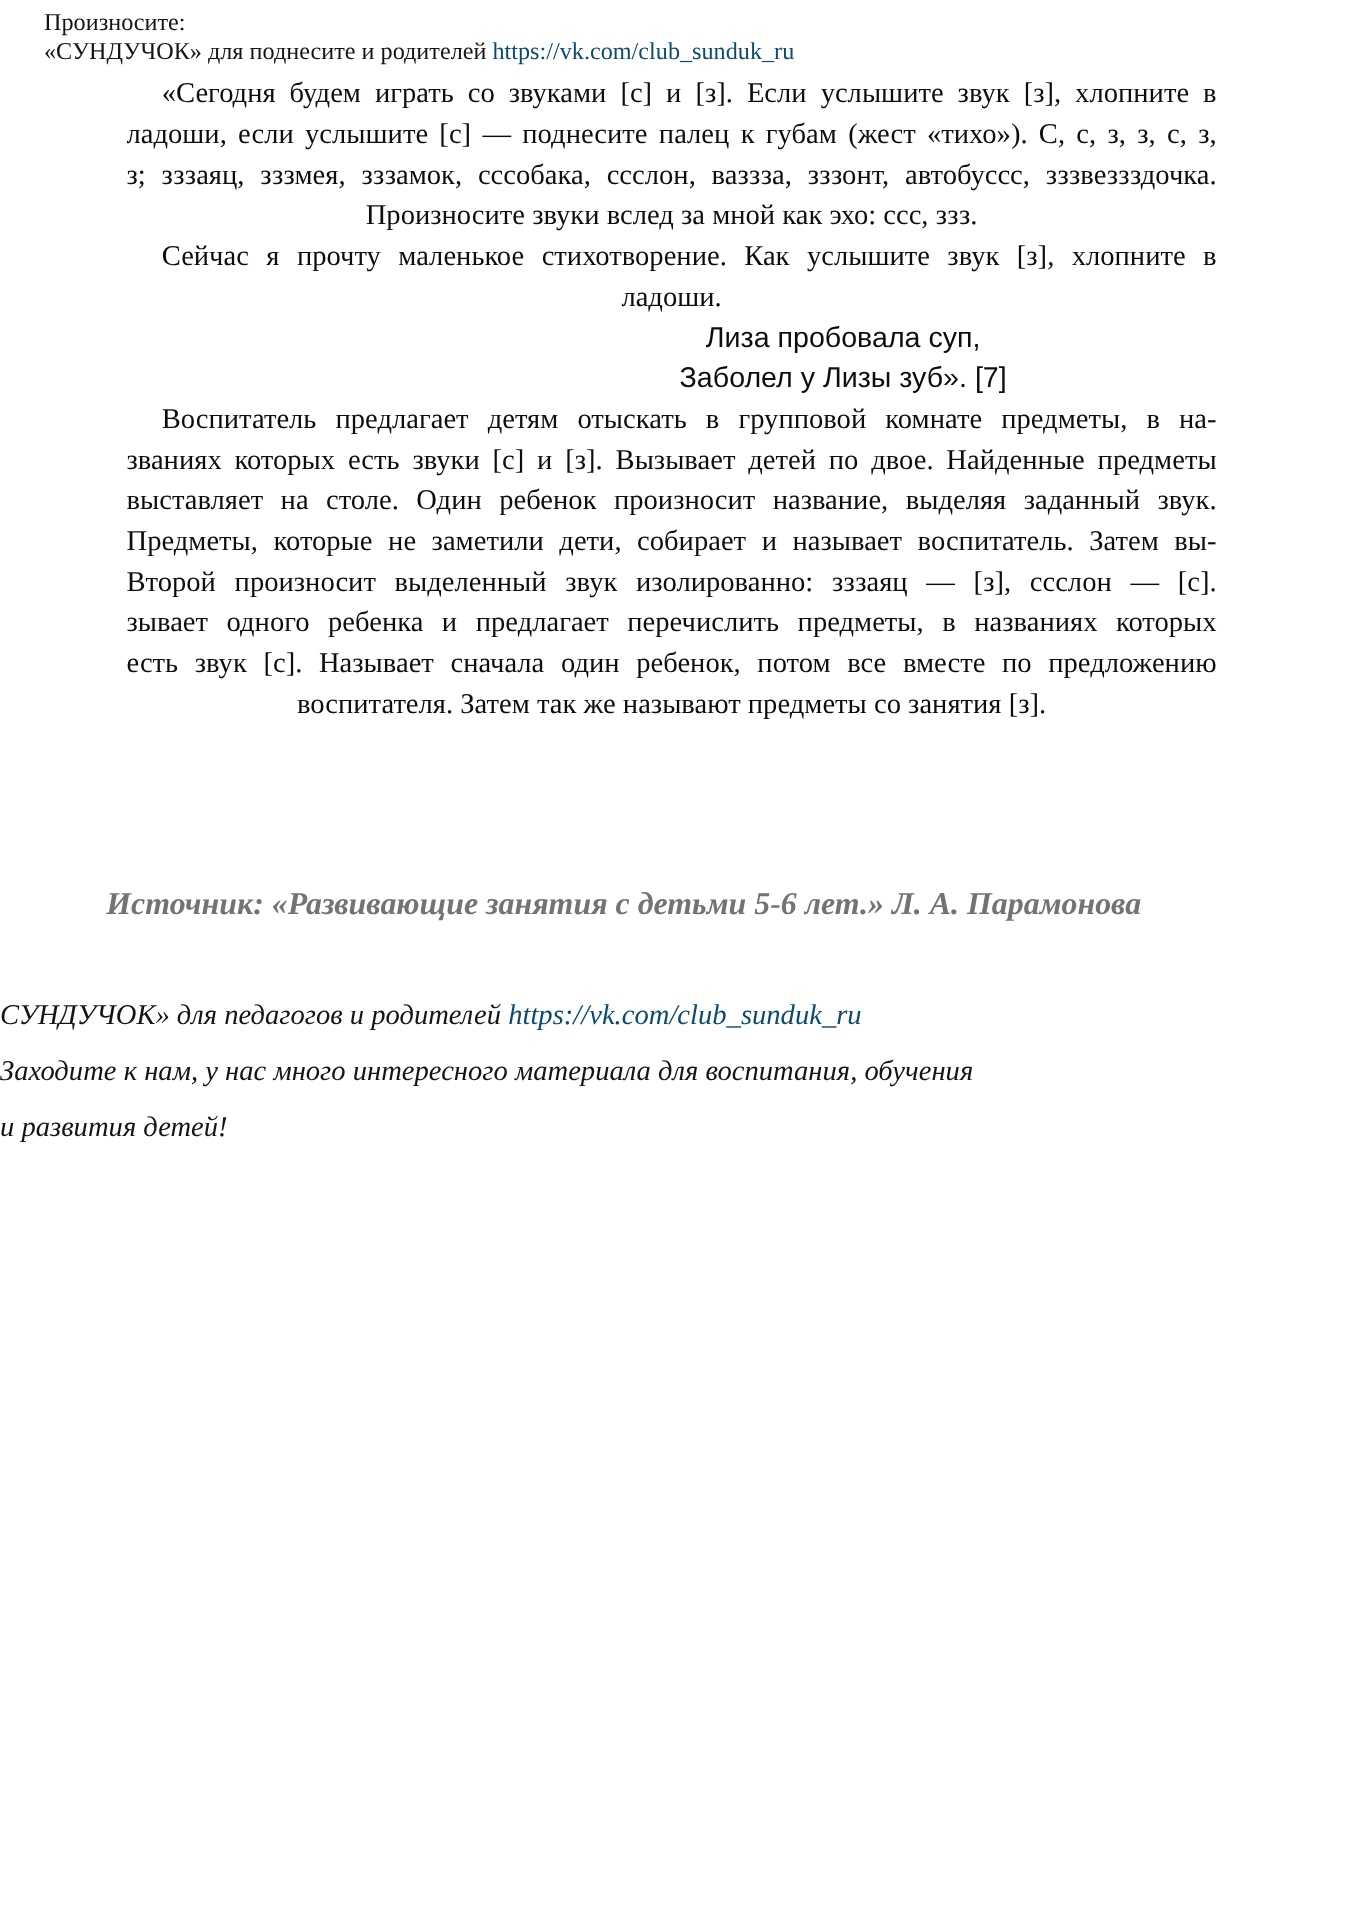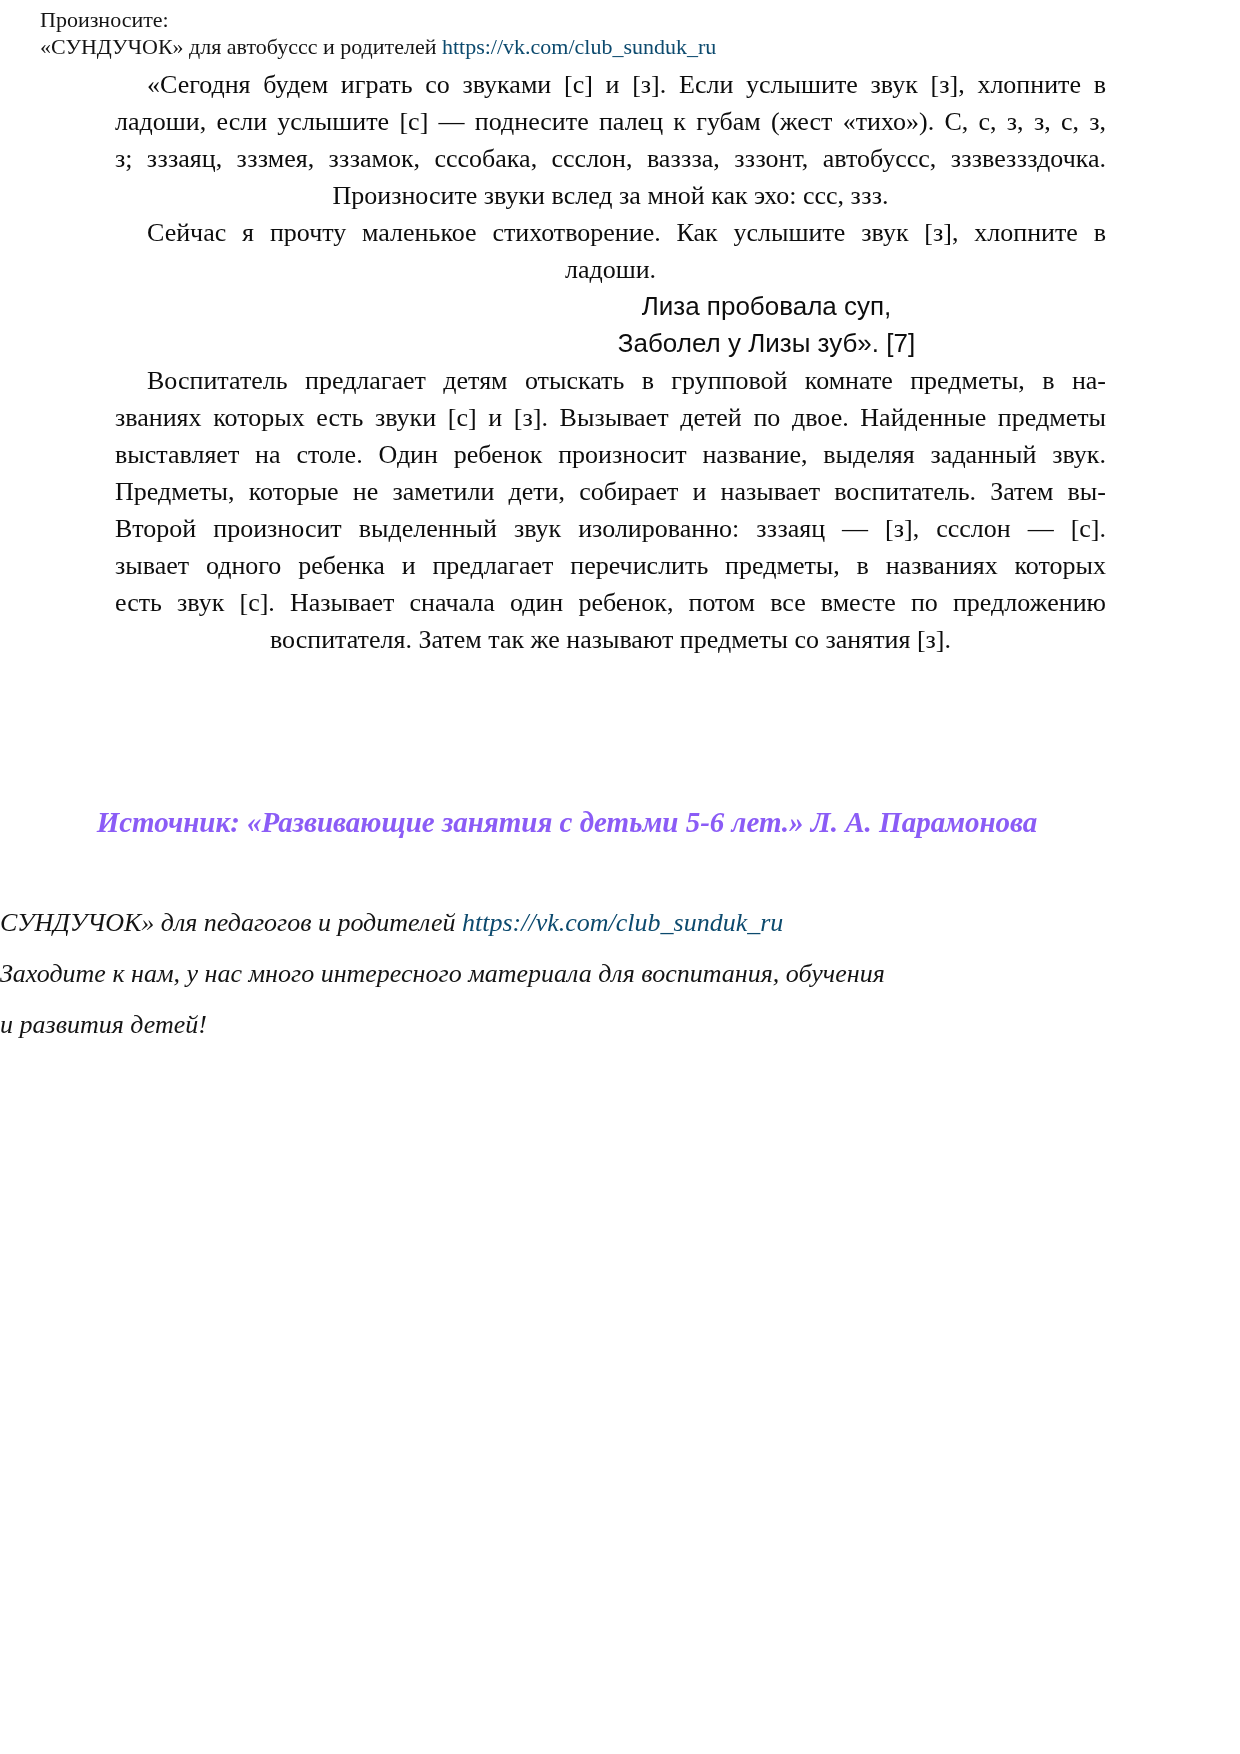--- a/index.html
+++ b/index.html
@@ -65,42 +65,42 @@
   
   .source-line {
     position: absolute;
     left: 0;
     top: 806px;
     width: 1134px;
     text-align: center;
     font-size: 29px;
     font-style: italic;
     font-weight: bold;
-    color: #8b5cf6;
+    color: #737373;
   }
   
   .footer {
     position: absolute;
     left: 0;
     top: 908px;
     width: 1110px;
     text-align: left;
     font-style: italic;
     font-size: 26px;
     color: #141414;
   }
   .footer .f-line { margin-bottom: 21px; line-height: 30px; }
 </style>
 </head>
 <body>
 
 <div class="pub-header">
   <div>Произносите:</div>
   <div>
-    <span>«СУНДУЧОК» для автобуссс и родителей </span><a>https://vk.com/club_sunduk_ru</a>
+    <span>«СУНДУЧОК» для поднесите и родителей </span><a>https://vk.com/club_sunduk_ru</a>
   </div>
 </div>
 
 <div class="content">
   <div>
       <div class="line jline indent">«Сегодня будем играть со звуками [с] и [з]. Если услышите звук [з], хлопните в</div>
       <div class="line jline">ладоши, если услышите [с] — поднесите палец к губам (жест «тихо»). С, с, з, з, с, з,</div>
       <div class="line jline">з; зззаяц, зззмея, зззамок, сссобака, ссслон, ваззза, зззонт, автобуссс, зззвеззздочка.</div>
       <div class="line">Произносите звуки вслед за мной как эхо: ссс, ззз.</div>
     </div>

